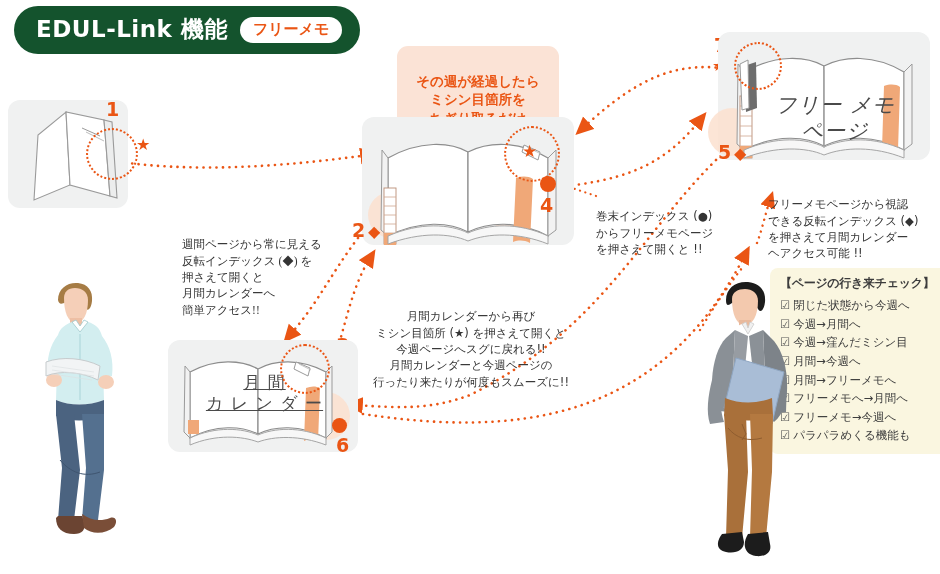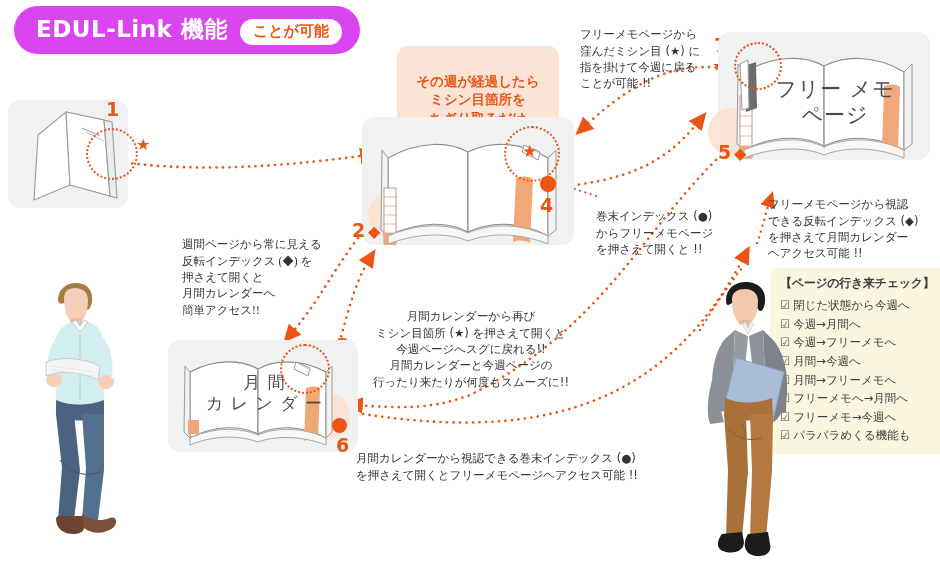--- a/index.html
+++ b/index.html
@@ -6,22 +6,22 @@
   body{
     width:940px;height:574px;overflow:hidden;background:#ffffff;
     font-family:"DejaVu Sans","Liberation Sans",sans-serif;
     color:#3c3c3c;
   }
   #stage{position:relative;width:940px;height:574px;}
 
   
   .title-pill{
     position:absolute;left:14px;top:6px;
-    background:#d946ef;border-radius:24px;
-    padding:8px 18px 9px 22px;display:flex;align-items:flex-end;gap:12px;
+    background:#14532d;border-radius:24px;
+    padding:8px 18px 9px 22px;display:flex;align-items:center;gap:12px;
     box-shadow:0 0 0 0 transparent;
   }
   .title-pill .t-main{
     color:#fff;font-weight:bold;font-size:23px;letter-spacing:.5px;white-space:nowrap;
   }
   .title-pill .t-badge{
     background:#fff;color:#ea5514;font-weight:bold;font-size:15px;
     border-radius:16px;padding:3px 13px 4px;white-space:nowrap;
   }
 
@@ -71,21 +71,21 @@
 
   svg.layer{position:absolute;left:0;top:0;width:940px;height:574px;pointer-events:none;}
 </style>
 </head>
 <body>
 
 <div id="stage">
 
   <div class="title-pill">
     <span class="t-main">EDUL-Link 機能</span>
-    <span class="t-badge">ことが可能</span>
+    <span class="t-badge">フリーメモ</span>
   </div>
 
   <svg class="layer" viewBox="0 0 940 574">
     <defs>
       <marker id="ah" markerWidth="7" markerHeight="7" refX="3" refY="3.2" orient="auto">
         <path d="M0,0 L7,3.2 L0,6.4 z" fill="#ea5514"></path>
       </marker>
     </defs>
 
     <path d="M62,150 C150,175 260,170 368,155" fill="none" stroke="#ea5514" stroke-width="2.6" stroke-dasharray="0.1 6.4" stroke-linecap="round" marker-end="url(#ah)"></path>
@@ -123,26 +123,20 @@
   <div class="num" style="left:106px;top:100px;">1</div>
   <div class="mk big" style="left:136px;top:137px;">★</div>
 
 
   <div class="callout">
     <span>その週が経過したら
 ミシン目箇所を
 ちぎり取るだけ</span>
   </div>
 
-  <div class="txt" style="left:580px;top:10px;width:160px;">
-    <span>フリーメモページから
-窪んだミシン目 (★) に
-指を掛けて今週に戻る
-ことが可能 !!</span>
-  </div>
   <div class="num" style="left:714px;top:36px;">7</div>
   <div class="mk big" style="left:712px;top:58px;">★</div>
 
   <div class="card" style="left:362px;top:117px;width:212px;height:128px;"></div>
   <div class="glow" style="left:486px;top:178px;width:54px;height:54px;"></div>
   <div class="glow" style="left:368px;top:192px;width:46px;height:46px;"></div>
   <svg class="layer" viewBox="0 0 940 574">
     <g fill="#ffffff" stroke="#8d8d8d" stroke-width="1.2">
       <path d="M388,158 C420,140 450,142 468,152 L468,232 C450,222 420,220 388,236 Z"></path>
       <path d="M468,152 C488,142 518,140 548,158 L548,236 C518,220 488,222 468,232 Z"></path>
@@ -211,31 +205,27 @@
 
     <path d="M306,388 C311,386 316,386 320,388 L318,442 C313,439 309,439 304,441 Z" fill="#f0a878"></path>
 
     <rect x="188" y="420" width="11" height="14" fill="#f0a878"></rect>
 
     <path d="M296,362 L310,368 L308,376 L294,369 Z" fill="#ffffff" stroke="#9a9a9a" stroke-width="1"></path>
     <path d="M299,364 L311,370" stroke="#bdbdbd" stroke-width="0.9"></path>
 
     <path d="M190,438 C216,426 242,428 258,435 C274,428 300,426 326,438 L326,445 C300,435 274,436 258,442 C242,436 216,434 190,445 Z" fill="#f7f7f7" stroke="#a5a5a5" stroke-width="1"></path>
   </svg>
-  <div class="booklabel small" style="left:186px;top:372px;width:157px;letter-spacing:1px;">月 間
+  <div class="booklabel small" style="left:186px;top:372px;width:157px;letter-spacing:1px;text-decoration:underline;">月 間
 カ レ ン ダ ー</div>
   <div class="dotcircle" style="left:280px;top:344px;width:46px;height:46px;"></div>
 
   <div style="position:absolute;left:332px;top:418px;width:15px;height:15px;border-radius:50%;background:#ea5514;"></div>
   <div class="num" style="left:336px;top:436px;">6</div>
 
-  <div class="txt" style="left:356px;top:434px;width:340px;">
-    <span>月間カレンダーから視認できる巻末インデックス (●)
-を押さえて開くとフリーメモページヘアクセス可能 !!</span>
-  </div>
 
   <div class="card" style="left:718px;top:32px;width:212px;height:128px;"></div>
   <div class="glow" style="left:708px;top:108px;width:48px;height:48px;"></div>
   <svg class="layer" viewBox="0 0 940 574">
     <g fill="#ffffff" stroke="#8d8d8d" stroke-width="1.2">
       <path d="M744,72 C776,54 806,56 824,66 L824,146 C806,136 776,134 744,150 Z"></path>
       <path d="M824,66 C844,56 874,54 904,72 L904,150 C874,134 844,136 824,146 Z"></path>
     </g>
     <path d="M738,64 L744,72 L744,150 L737,144 Z" fill="#f2f2f2" stroke="#9a9a9a" stroke-width="1"></path>
     <path d="M904,72 L912,64 L912,144 L904,150 Z" fill="#f2f2f2" stroke="#9a9a9a" stroke-width="1"></path>
@@ -252,39 +242,39 @@
 
     <path d="M744,66 L756,62 L757,108 L746,112 Z" fill="#6d6d6d"></path>
     <path d="M740,64 L748,60 L749,108 L742,110 Z" fill="#ffffff" stroke="#9a9a9a" stroke-width="1"></path>
 
     <path d="M884,86 C890,84 896,84 900,87 L898,150 C892,146 887,146 882,149 Z" fill="#f0a878"></path>
 
     <path d="M744,150 C776,136 806,138 824,147 C844,138 874,136 904,150 L904,158 C874,146 844,147 824,155 C806,147 776,146 744,158 Z" fill="#f7f7f7" stroke="#a5a5a5" stroke-width="1"></path>
 
     <line x1="824" y1="70" x2="824" y2="148" stroke="#aaaaaa" stroke-width="1"></line>
   </svg>
-  <div class="booklabel" style="left:760px;top:76px;width:150px;letter-spacing:1px;">フリー メモ
+  <div class="booklabel" style="left:760px;top:92px;width:150px;letter-spacing:1px;font-style:italic;">フリー メモ
 ページ</div>
   <div class="dotcircle" style="left:734px;top:42px;width:44px;height:44px;"></div>
   <div class="num" style="left:718px;top:143px;">5</div>
   <div class="mk big" style="left:734px;top:146px;">◆</div>
 
   <div class="txt" style="left:768px;top:180px;width:170px;">
     <span>フリーメモページから視認
 できる反転インデックス (◆)
 を押さえて月間カレンダー
 ヘアクセス可能 !!</span>
   </div>
 
   <div class="checkbox-panel">
     <div class="cp-title">【ページの行き来チェック】</div>
     <ul>
       <li><span class="cb">☑</span><span>閉じた状態から今週へ</span></li>
       <li><span class="cb">☑</span><span>今週→月間へ</span></li>
-      <li><span class="cb">☑</span><span>今週→フリーメモへ</span></li>
+      <li><span class="cb">☑</span><span>今週→窪んだミシン目</span></li>
       <li><span class="cb">☑</span><span>月間→今週へ</span></li>
       <li><span class="cb">☑</span><span>月間→フリーメモへ</span></li>
       <li><span class="cb">☑</span><span>フリーメモへ→月間へ</span></li>
       <li><span class="cb">☑</span><span>フリーメモ→今週へ</span></li>
       <li><span class="cb">☑</span><span>パラパラめくる機能も</span></li>
     </ul>
   </div>
 
   <svg class="layer" viewBox="0 0 940 574">
 

